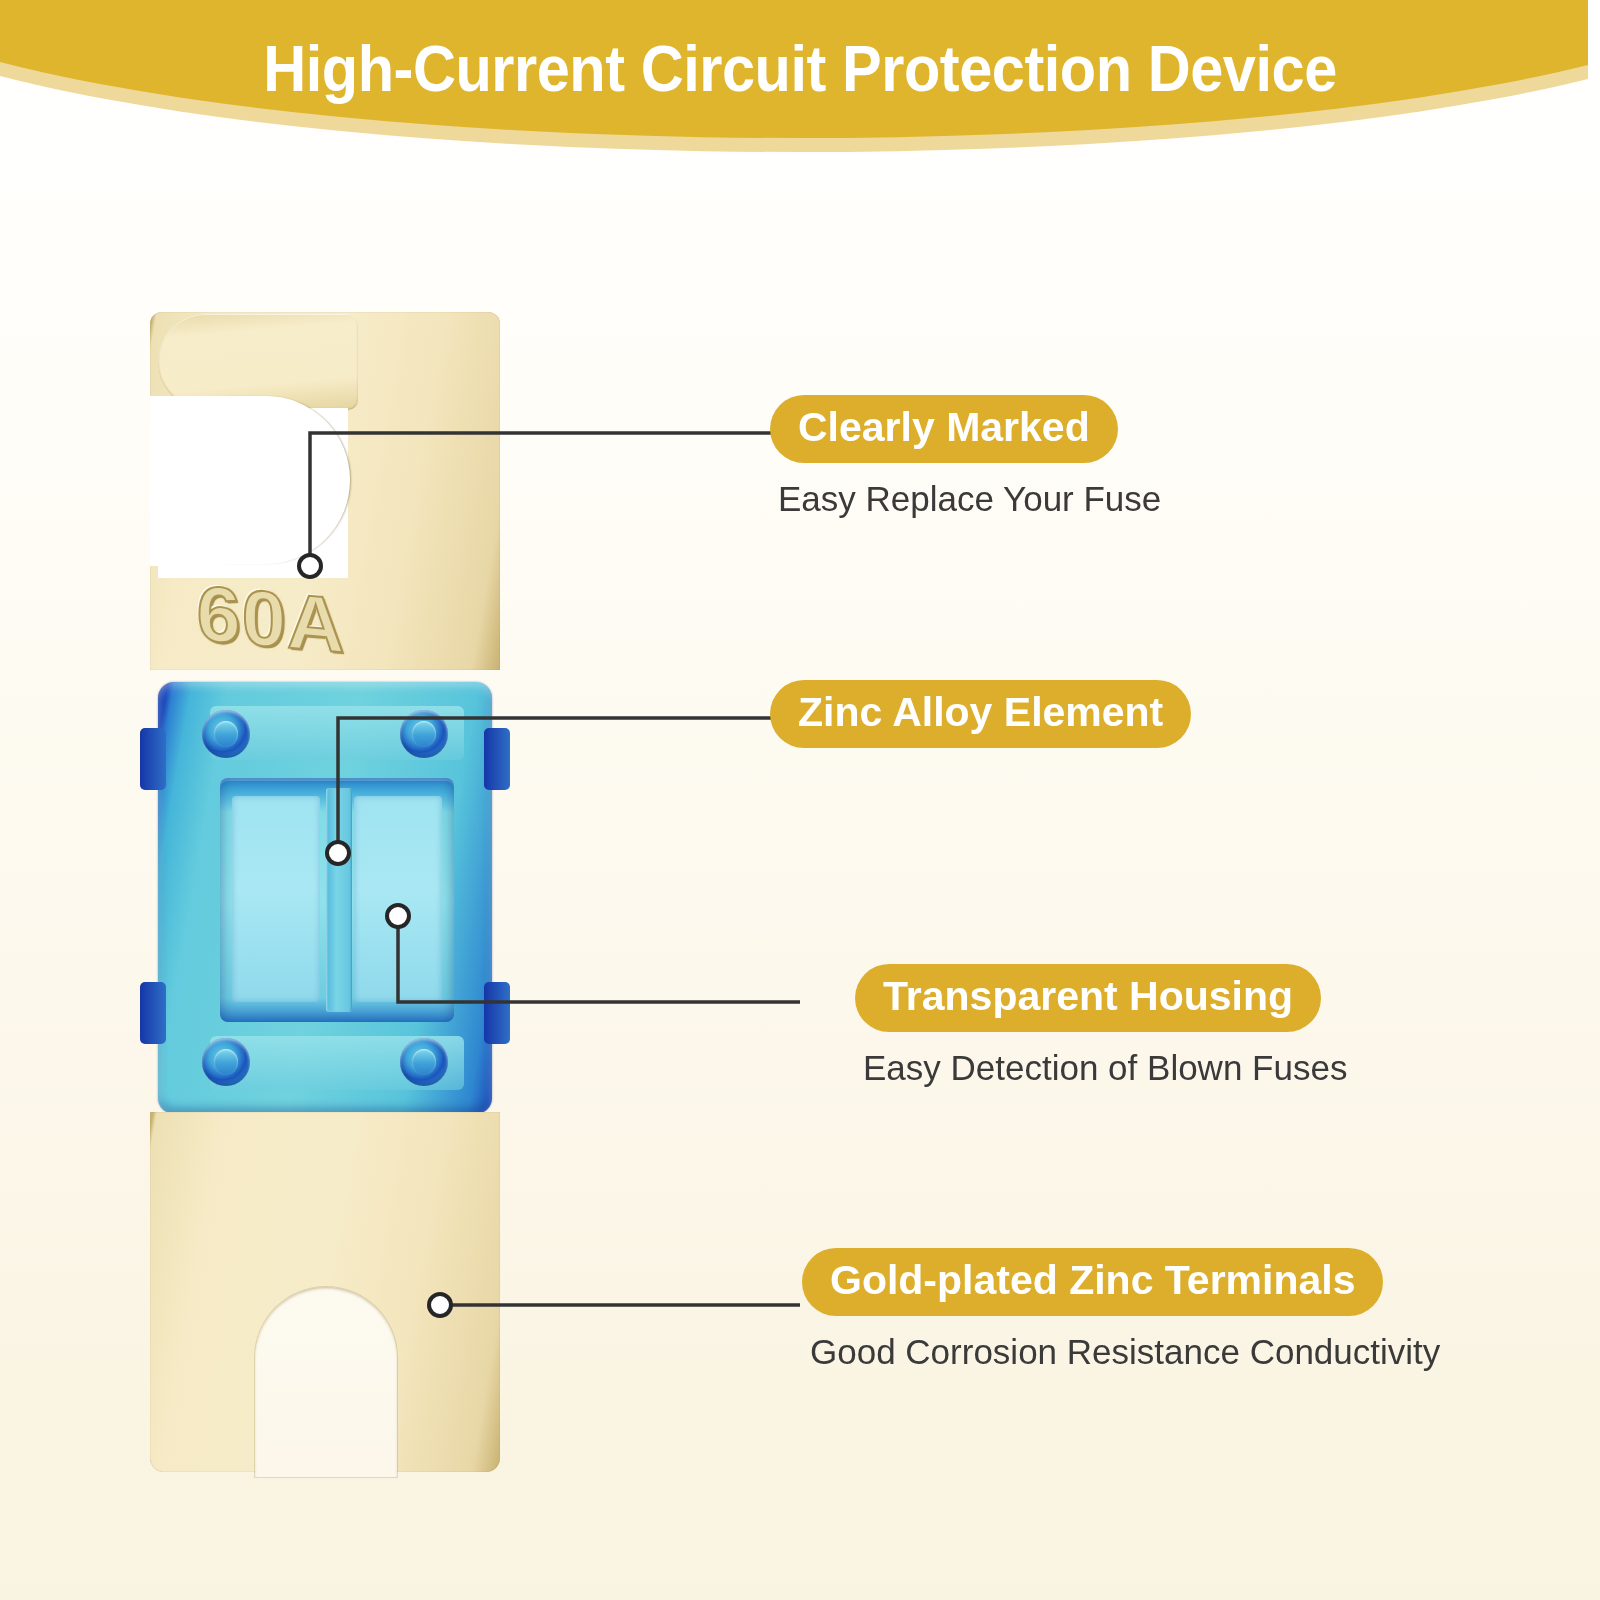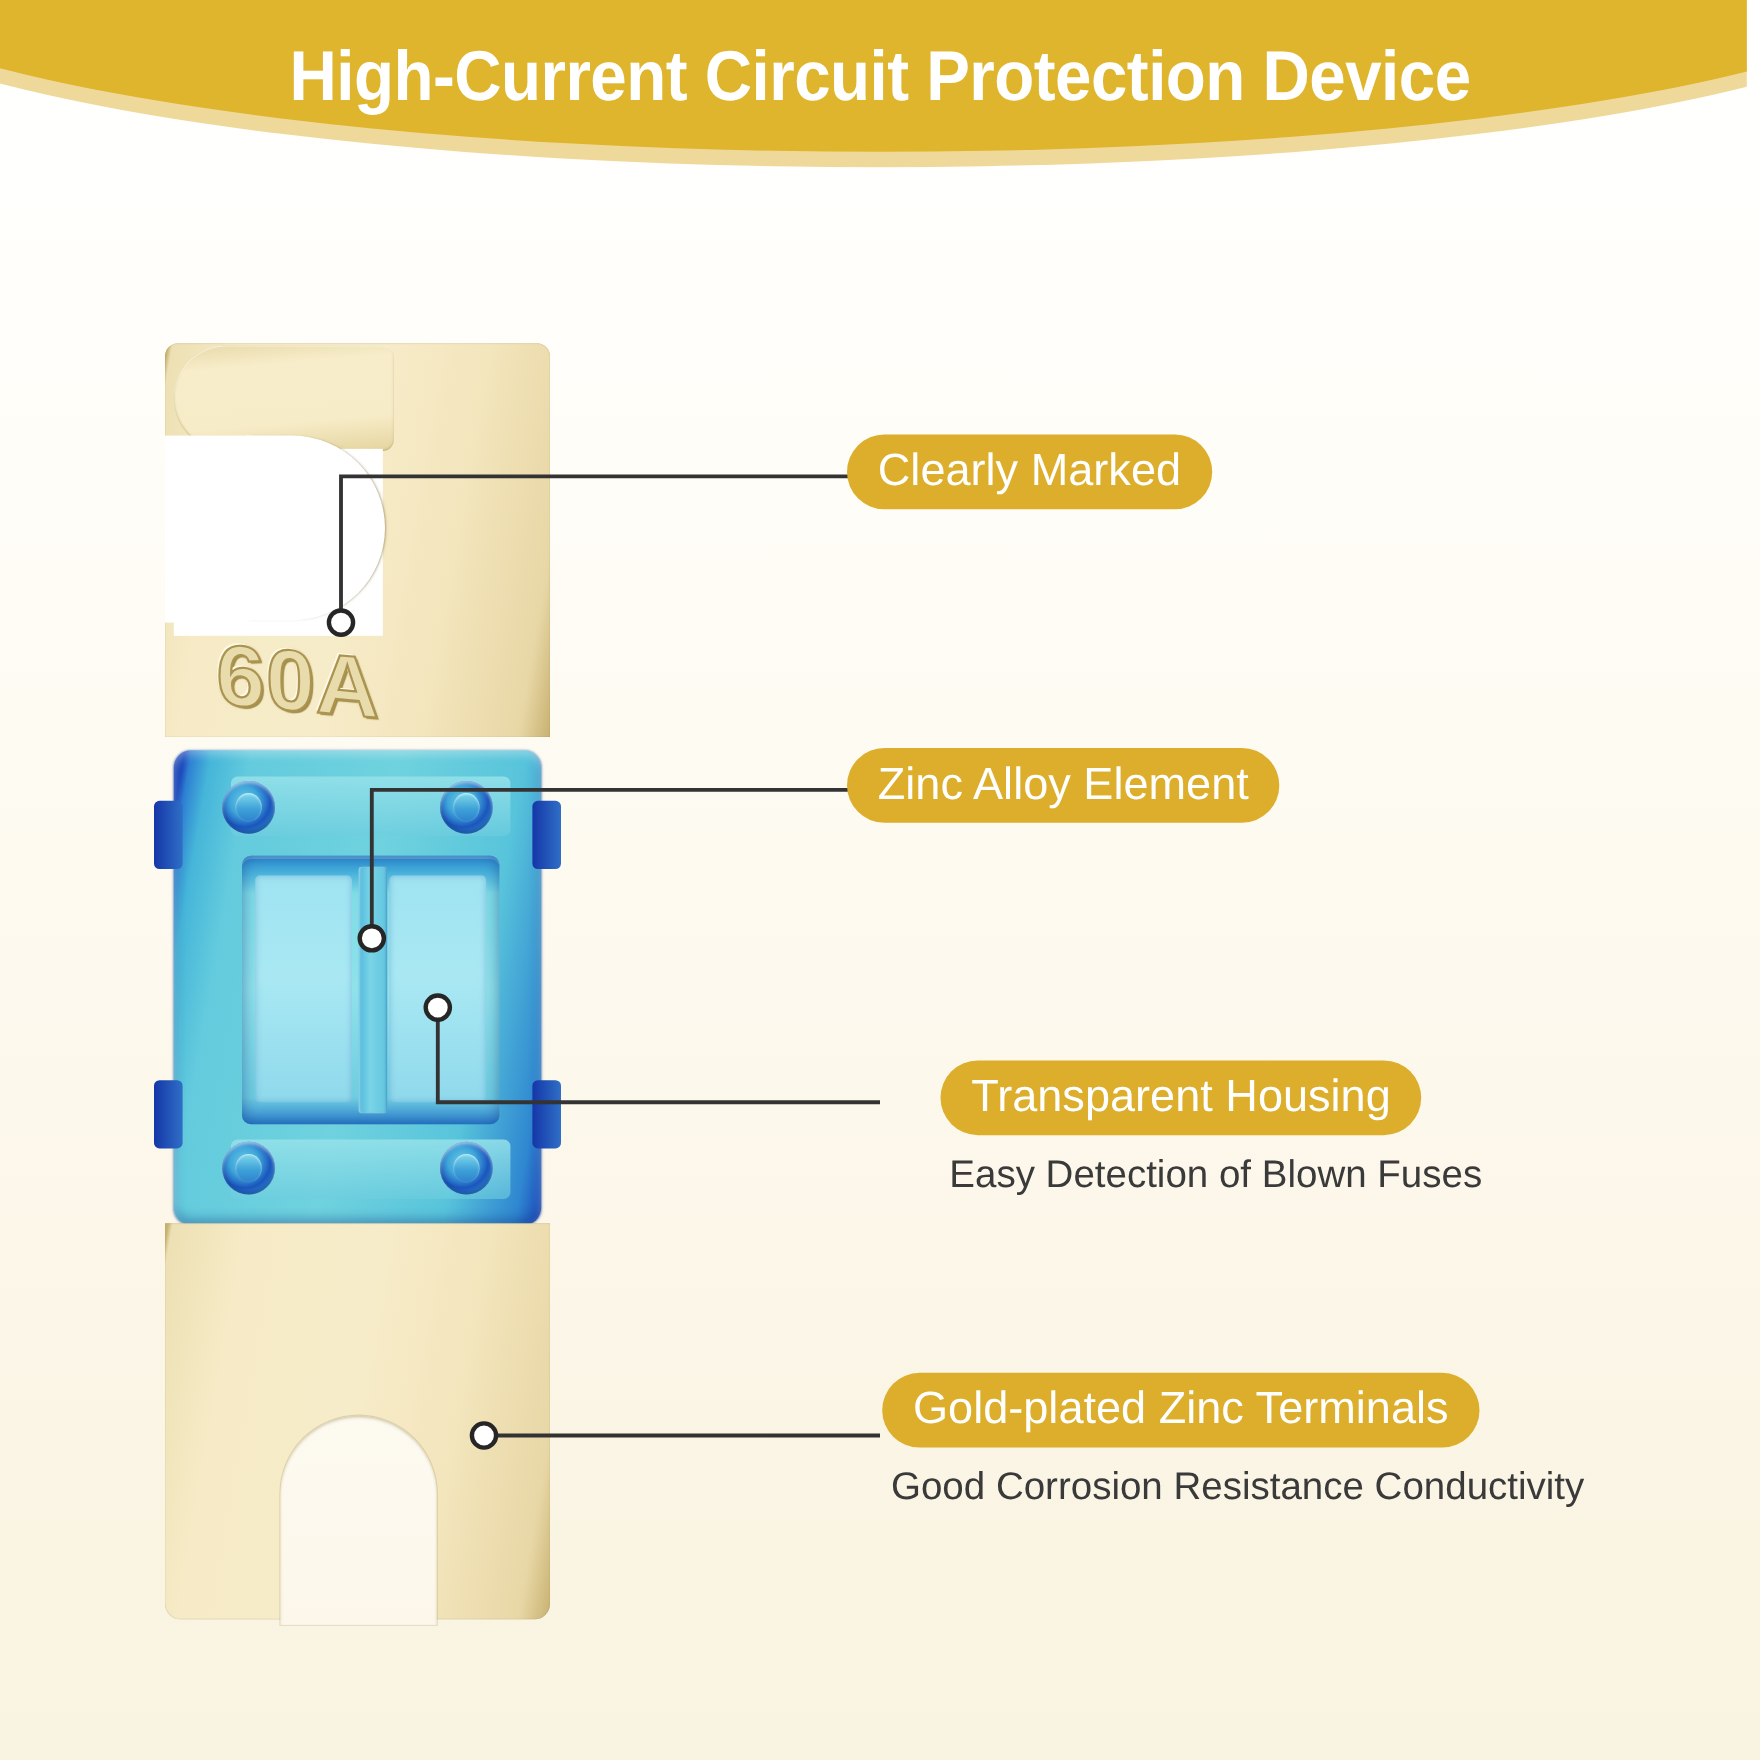--- a/index.html
+++ b/index.html
@@ -246,21 +246,21 @@
     pointer-events:none;
   }
 
   
   .callout{ position:absolute; }
   .pill{
     display:inline-block;
     background:#DCAE2B;
     color:#FFFFFF;
     font-size:41px;
-    font-weight:normal;
+    font-weight:bold;
     padding:11px 28px 14px 28px;
     border-radius:40px;
     white-space:nowrap;
     line-height:1.05;
   }
   .sub{
     margin-top:17px;
     margin-left:8px;
     color:#3A3A3A;
     font-size:35px;
@@ -335,20 +335,21 @@
   <g fill="#FFFFFF" stroke="#262626" stroke-width="4">
     <circle cx="310" cy="566" r="11"></circle>
     <circle cx="338" cy="853" r="11"></circle>
     <circle cx="398" cy="916" r="11"></circle>
     <circle cx="440" cy="1305" r="11"></circle>
   </g>
 </svg>
 
 <div class="callout c1">
   <div class="pill">Clearly Marked</div>
+  <div class="sub">Easy Replace Your Fuse</div>
 </div>
 
 <div class="callout c2">
   <div class="pill">Zinc Alloy Element</div>
 </div>
 
 <div class="callout c3">
   <div class="pill">Transparent Housing</div>
   <div class="sub">Easy Detection of Blown Fuses</div>
 </div>

